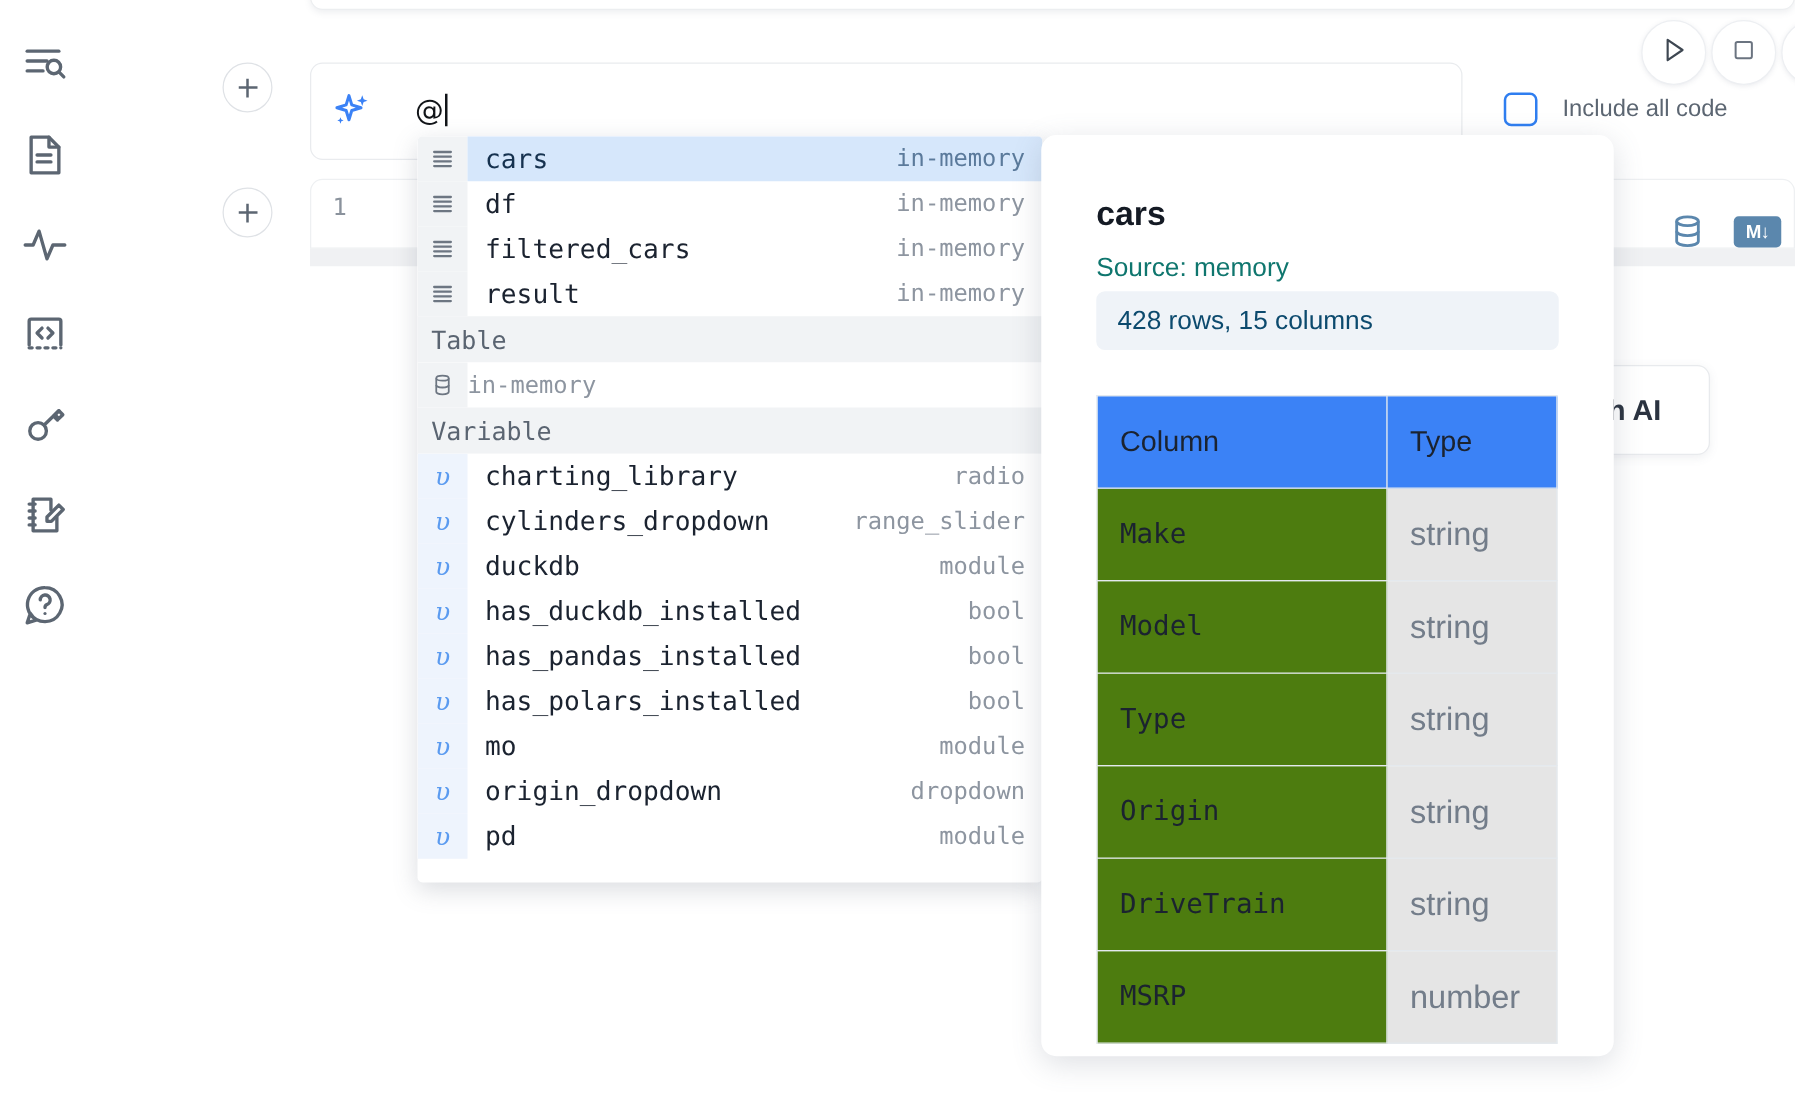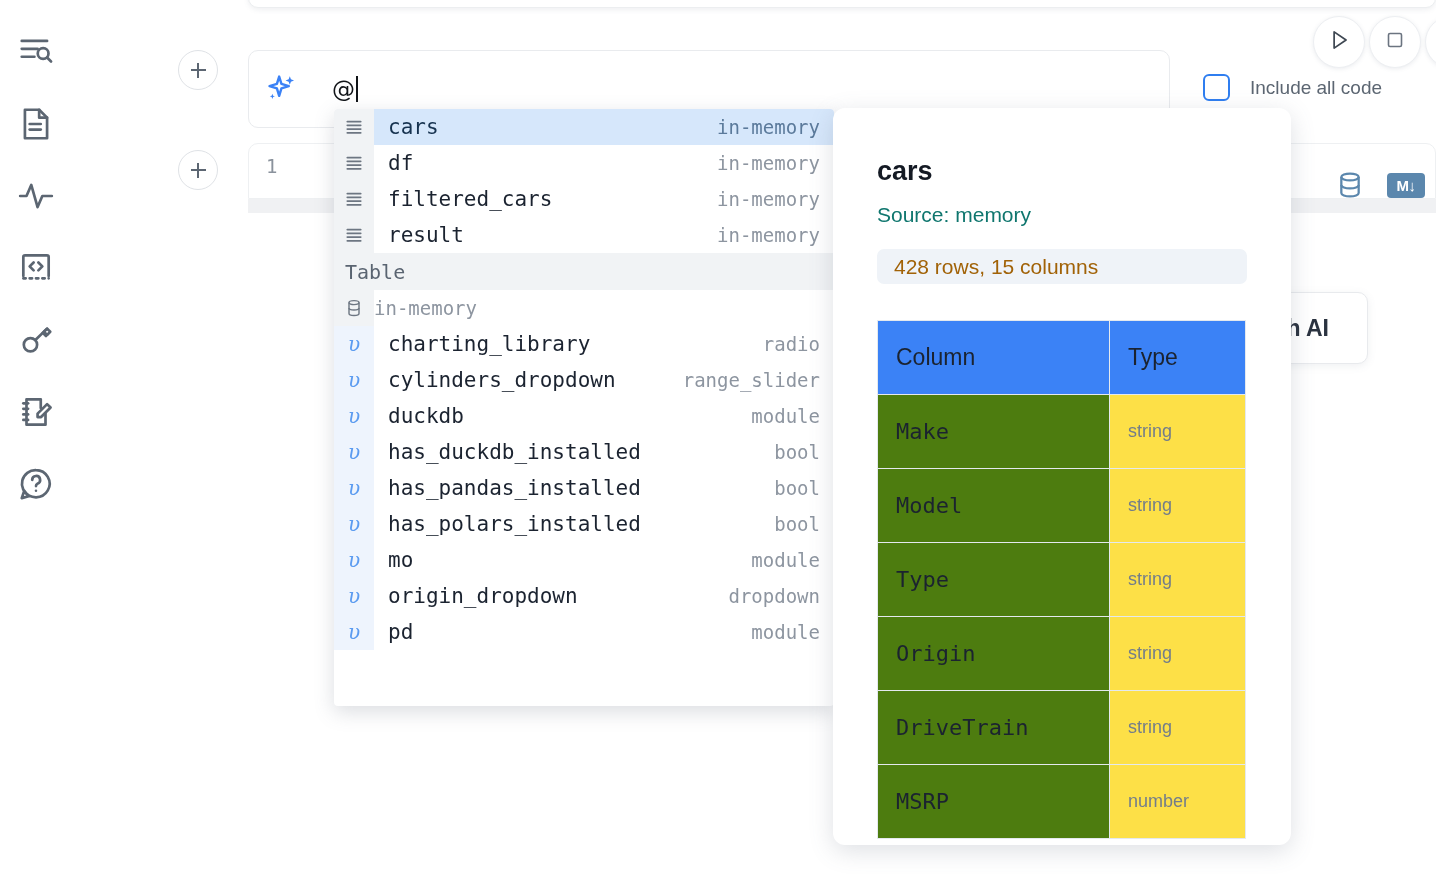--- a/index.html
+++ b/index.html
@@ -177,42 +177,42 @@
     box-shadow: 0 6px 24px rgba(90,100,120,0.20);
     overflow: hidden; padding: 0 44px;
   }
   .detail-title {
     margin-top: 48px; font-size: 27px; font-weight: bold; color: #141a24;
   }
   .detail-source {
     margin-top: 16px; font-size: 21px; color: #0f766e;
   }
   .detail-stat {
-    margin-top: 22px; height: 35px; background: #eff3f8; border-radius: 7px;
+    margin-top: 6px; height: 47px; background: #eff3f8; border-radius: 7px;
     display: flex; align-items: center; padding-left: 17px;
-    font-size: 21px; color: #a16207;
+    font-size: 21px; color: #0c4a6e;
   }
   .detail-table {
     margin-top: 36px; border: 1px solid #e4e9ee; border-collapse: collapse;
     width: 368px; table-layout: fixed;
   }
   .detail-table th, .detail-table td {
     border: 1px solid #e4e9ee; text-align: left;
     padding: 0 0 0 18px; height: 74px;
   }
   .detail-table th {
     background: #3b82f6; font-weight: normal;
     font-size: 23px; color: #1b2330;
   }
   .detail-table td.col-name {
     font-family: "DejaVu Sans Mono", monospace;
     font-size: 22px; color: #1b2330; background: #4d7c0f;
   }
   .detail-table td.col-type {
-    font-size: 18px; color: #737d8a; background: #fde047;
+    font-size: 26px; color: #737d8a; background: #e5e5e5;
   }
   .detail-table col.c1 { width: 232px; }
   .detail-table col.c2 { width: 136px; }
 </style>
 </head>
 <body>
 
 <div id="root">
 
   <div class="rail">
@@ -415,20 +415,21 @@
           <svg width="20" height="20" viewBox="0 0 24 24" fill="none" stroke="#6d7682" stroke-width="1.7">
             <ellipse cx="12" cy="5.5" rx="6" ry="2.4"></ellipse>
             <path d="M6 5.5 v13 c0 1.3 2.7 2.4 6 2.4 s6 -1.1 6 -2.4 V5.5"></path>
             <path d="M6 12 c0 1.3 2.7 2.4 6 2.4 s6 -1.1 6 -2.4"></path>
           </svg>
         </span>
         <span class="body">
           <span class="ty">in-memory</span>
         </span>
       </div>
+      <div class="ac-group">Variable</div>
       <div class="ac-row var">
         <span class="ic">
           <span class="glyph-v">υ</span>
         </span>
         <span class="body">
           <span class="nm">charting_library</span>
           <span class="ty">radio</span>
         </span>
       </div>
       <div class="ac-row var">

